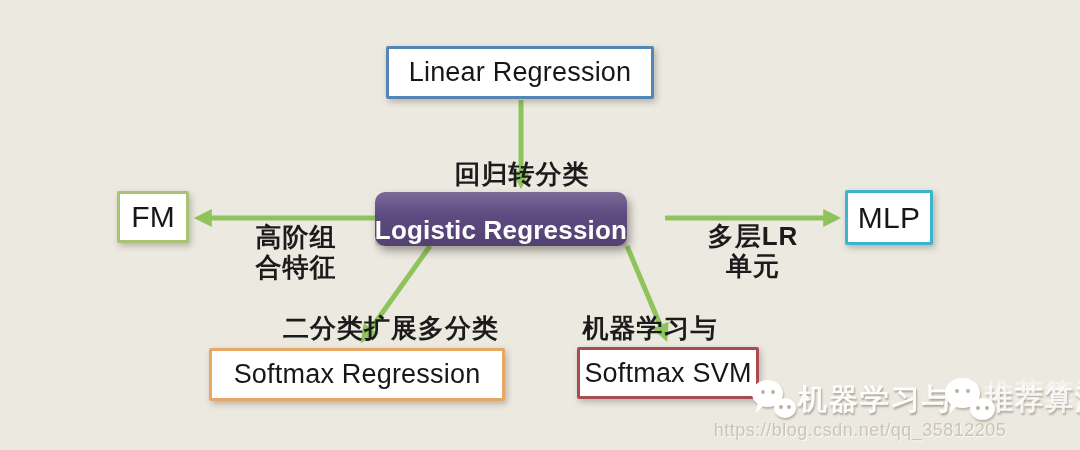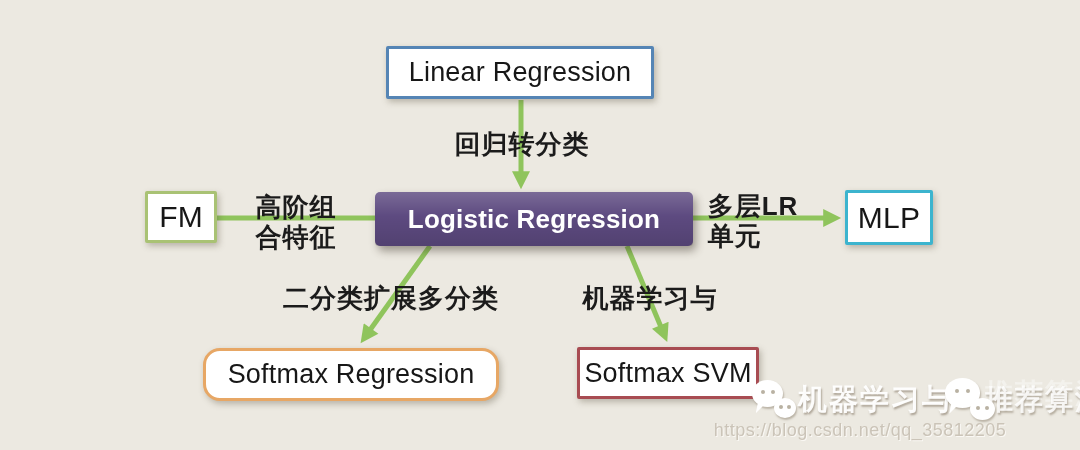--- a/index.html
+++ b/index.html
@@ -12,35 +12,35 @@
   #arrows path.shaft{fill:none; stroke-width:5;}
 
   .node{
     position:absolute; z-index:2; display:flex; align-items:center; justify-content:center;
     background:#ffffff; color:#171717; box-sizing:border-box;
     border:3px solid #888; border-radius:2px;
     box-shadow:2px 3px 6px rgba(90,80,60,0.35);
     font-size:27px; font-weight:500; letter-spacing:0.2px; white-space:nowrap;
   }
   .n-lr   {left:386px; top:46px;  width:268px; height:53px;}
-  .n-log  {left:375px; top:192px; width:318px; height:54px;
-           border:none; border-radius:5px; color:#fff; font-weight:700; font-size:26px;
-           box-shadow:3px 5px 9px rgba(60,50,40,0.45);}
+  .n-log  {left:375px; top:192px; width:252px; height:54px;
+           border:none; border-radius:10px; color:#fff; font-weight:700; font-size:26px;
+           box-shadow:3px 5px 9px rgba(60,50,40,0.45);align-items:flex-end;}
   .n-log::after{content:""; position:absolute; inset:0; border-radius:3px;
            background:linear-gradient(180deg, rgba(255,255,255,0.18), rgba(255,255,255,0) 45%, rgba(0,0,0,0.12));}
   .n-log span{position:relative; z-index:1;}
   .n-fm   {left:117px; top:191px; width:72px;  height:52px; font-size:30px;}
   .n-mlp  {left:845px; top:190px; width:88px;  height:55px; font-size:30px;}
-  .n-soft {left:203px; top:348px; width:296px; height:53px;border-radius:17px;}
+  .n-soft {left:209px; top:348px; width:296px; height:53px;}
   .n-svm  {left:577px; top:347px; width:182px; height:52px;}
 
   .edge-label{
     position:absolute; z-index:3; transform:translate(-50%,-50%);
     color:#1b1b1b; font-size:26px; font-weight:600; letter-spacing:1px;
-    text-align:left; line-height:30px; white-space:nowrap;
+    text-align:center; line-height:30px; white-space:nowrap;margin-top:30px;
   }
 
   
   .wm-row{position:absolute; left:752px; top:374px; z-index:4; display:flex; align-items:center; height:52px;}
   .wm-text{color:rgba(255,255,255,0.95); font-size:29px; font-weight:700; letter-spacing:2px;
            text-shadow:1px 2px 2px rgba(140,128,110,0.65); white-space:nowrap;}
   .wm-ghost{color:rgba(255,255,255,0.85); font-size:28px; margin-left:-12px;
            text-shadow:1px 2px 2px rgba(140,128,110,0.6), 0 -6px 0 rgba(255,255,255,0.4);}
   .wm-url{position:absolute; left:660px; top:420px; width:400px; z-index:4; text-align:center;
            color:#cbc4b8; font-size:18px; letter-spacing:0.5px;
@@ -77,21 +77,21 @@
   </svg>
 
   <div class="node n-lr" style="border-color: rgb(85, 133, 181);">
     <span>Linear Regression</span>
   </div>
 
   <div class="node n-log" style="background-color: rgb(93, 74, 128);">
     <span>Logistic Regression</span>
   </div>
 
-  <div class="node n-fm" style="border-color: rgb(169, 194, 116); margin-left: 28px;">
+  <div class="node n-fm" style="border-color: rgb(169, 194, 116);">
     <span>FM</span>
   </div>
 
   <div class="node n-mlp" style="border-color: rgb(60, 180, 206);">
     <span>MLP</span>
   </div>
 
   <div class="node n-soft" style="border-color: rgb(231, 167, 101);">
     <span>Softmax Regression</span>
   </div>

